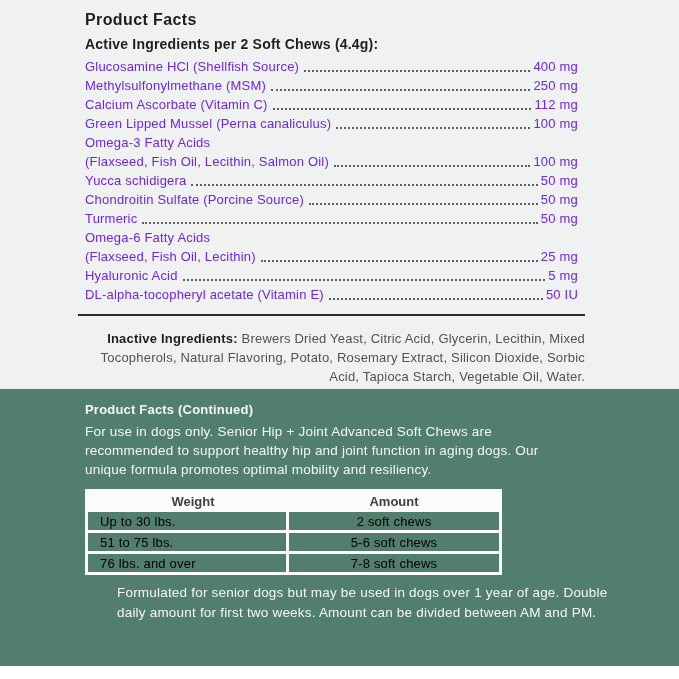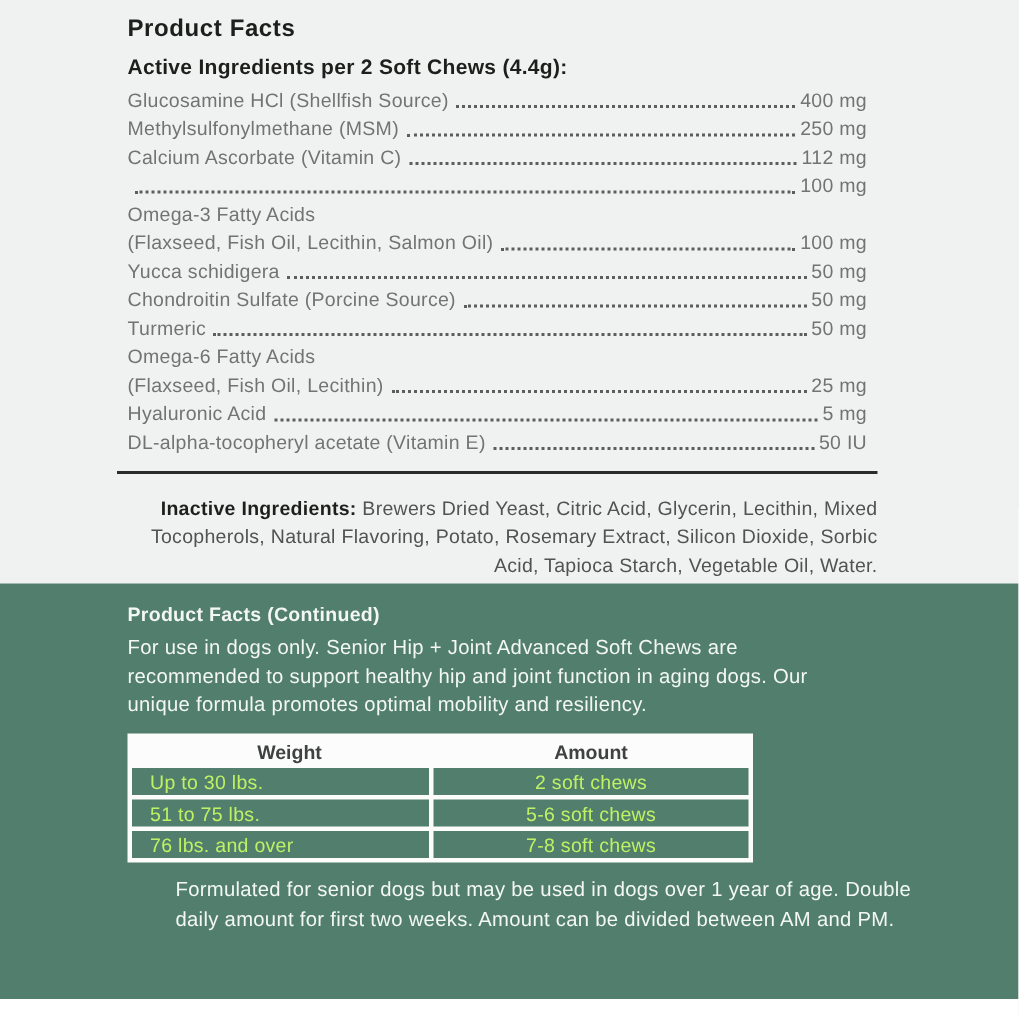--- a/index.html
+++ b/index.html
@@ -29,21 +29,21 @@
     color: #1e1f1d;
     letter-spacing: 0.2px;
     margin-bottom: 5px;
   }
   .ing-list { width: 493px; }
   .row {
     display: flex;
     align-items: baseline;
     font-size: 13px;
     line-height: 19px;
-    color: #737373;
+    color: #6d28d9;
     letter-spacing: 0.2px;
   }
   .leader {
     flex: 1;
     align-self: flex-end;
     border-bottom: 2px dotted #5c5e5d;
     margin: 0 3px 4px 5px;
     min-width: 10px;
   }
   .iamt { white-space: nowrap; }
@@ -99,21 +99,21 @@
     font-weight: bold;
     color: #3f4240;
     height: 17px;
     padding: 1px 0 0 0;
   }
   .dose-table th.w { text-align: center; padding-left: 12px; width: 198px; }
   .dose-table th.a { text-align: center; width: 210px; }
   .dose-table td {
     background: #527e6d;
     font-size: 13px;
-    color: #bef264;
+    color: #000000;
     height: 18px;
     padding: 1px 0 1px 0;
     letter-spacing: 0.2px;
   }
   .dose-table td.w { padding-left: 12px; }
   .dose-table td.a { text-align: center; }
   .g-footnote {
     font-size: 13.5px;
     line-height: 19.5px;
     letter-spacing: 0.2px;
@@ -141,20 +141,21 @@
         <span>Methylsulfonylmethane (MSM)</span>
         <span class="leader"></span>
         <span class="iamt">250 mg</span>
       </div>
       <div class="row">
         <span>Calcium Ascorbate (Vitamin C)</span>
         <span class="leader"></span>
         <span class="iamt">112 mg</span>
       </div>
       <div class="row">
+        <span>Green Lipped Mussel (Perna canaliculus)</span>
         <span class="leader"></span>
         <span class="iamt">100 mg</span>
       </div>
       <div class="row">
         <span>Omega-3 Fatty Acids</span>
       </div>
       <div class="row">
         <span>(Flaxseed, Fish Oil, Lecithin, Salmon Oil)</span>
         <span class="leader"></span>
         <span class="iamt">100 mg</span>

